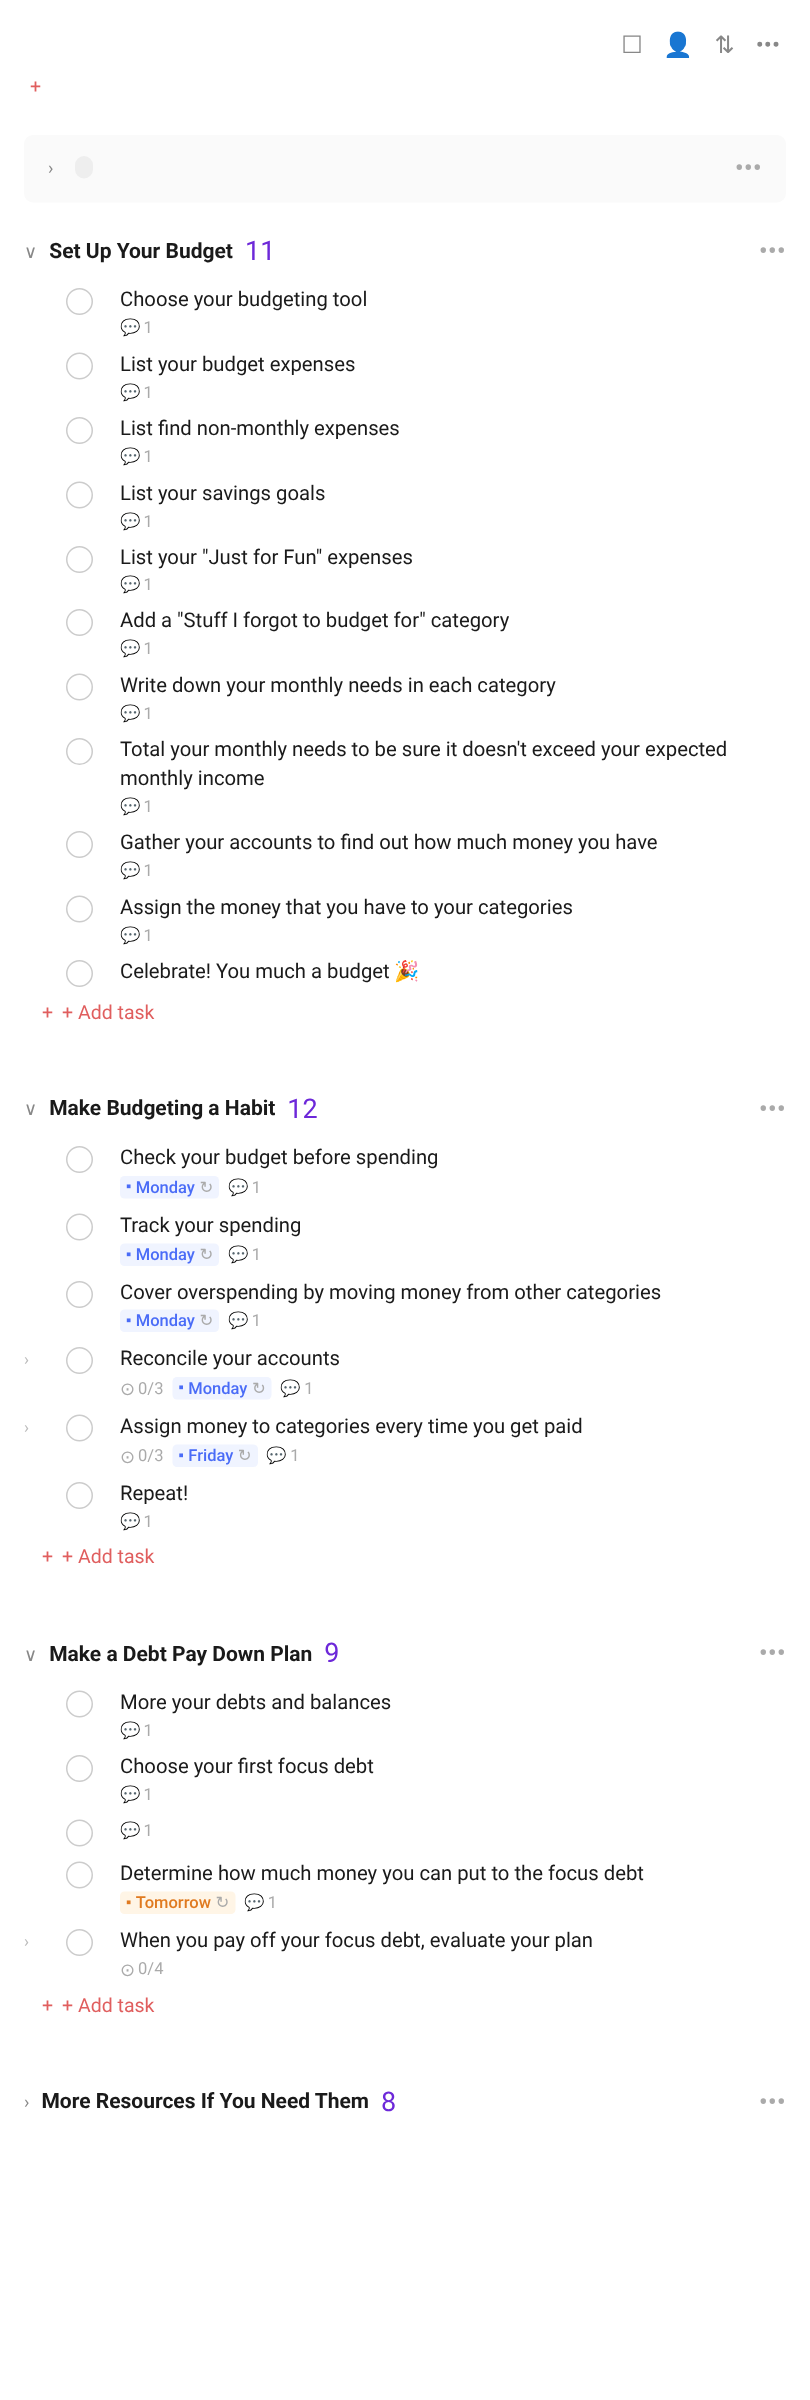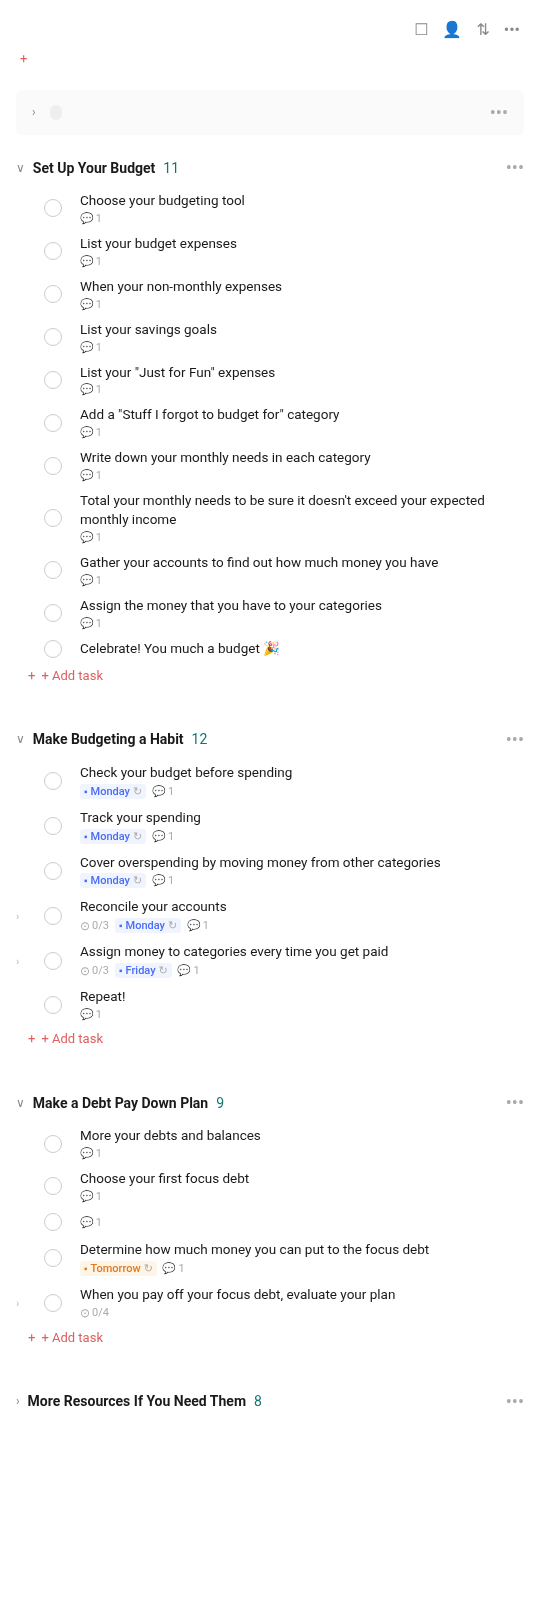--- a/index.html
+++ b/index.html
@@ -95,35 +95,35 @@
       color: #888;
       font-size: 12px;
       cursor: pointer;
     }
     .section-title {
       font-size: 14px;
       font-weight: 700;
       color: #1a1a1a;
     }
     .section-count {
-      color: #0f766e;
-      font-size: 14px;
+      color: #6d28d9;
+      font-size: 18px;
       font-weight: 400;
     }
     .section-more {
       color: #aaa;
       font-size: 18px;
       cursor: pointer;
     }
     .task-list {
       padding: 0 16px;
     }
     .task-item {
       display: flex;
-      align-items: center;
+      align-items: flex-start;
       padding: 7px 0 2px 0;
       gap: 18px;
       position: relative;
     }
     .task-expand {
       color: #bbb;
       font-size: 11px;
       cursor: pointer;
       margin-top: 3px;
       min-width: 10px;
@@ -248,21 +248,21 @@
             <div class="task-name">List your budget expenses</div>
             <div class="task-meta">
               <span class="meta-comment"><span style="font-size:11px">💬</span> 1</span>
             </div>
           </div>
         </div>
         <div class="task-item">
           <span style="min-width: 10px;"></span>
           <div class="task-circle"></div>
           <div class="task-content">
-            <div class="task-name">When your non-monthly expenses</div>
+            <div class="task-name">List find non-monthly expenses</div>
             <div class="task-meta">
               <span class="meta-comment"><span style="font-size:11px">💬</span> 1</span>
             </div>
           </div>
         </div>
         <div class="task-item">
           <span style="min-width: 10px;"></span>
           <div class="task-circle"></div>
           <div class="task-content">
             <div class="task-name">List your savings goals</div>

